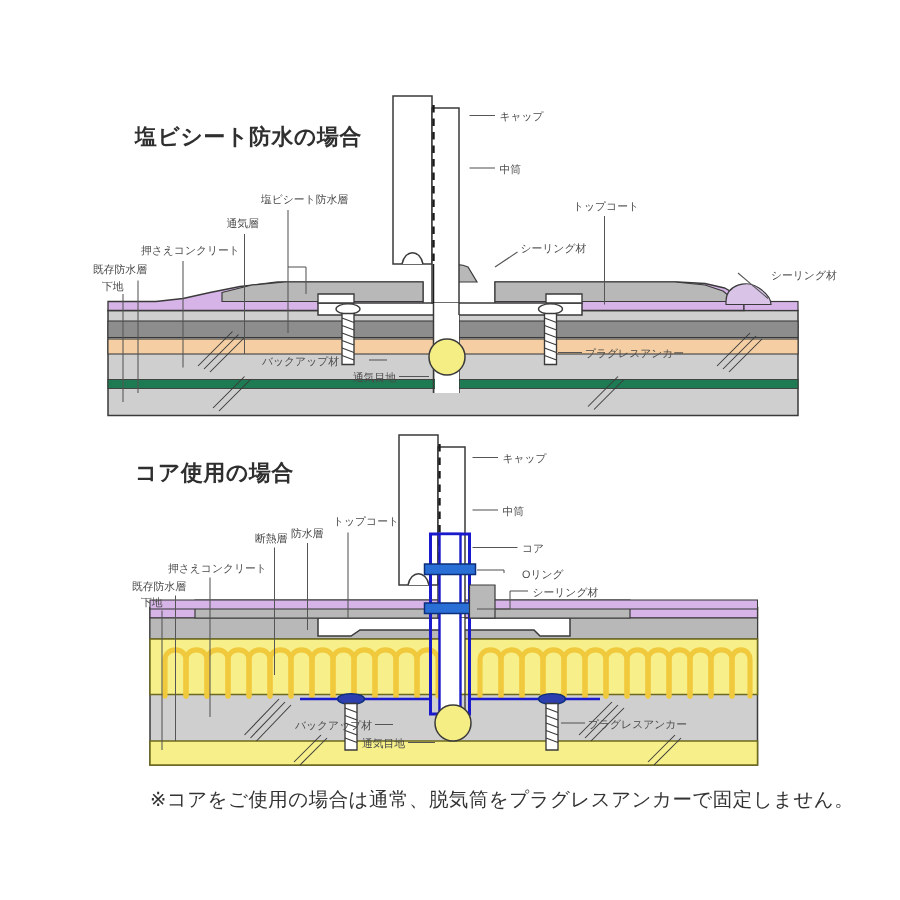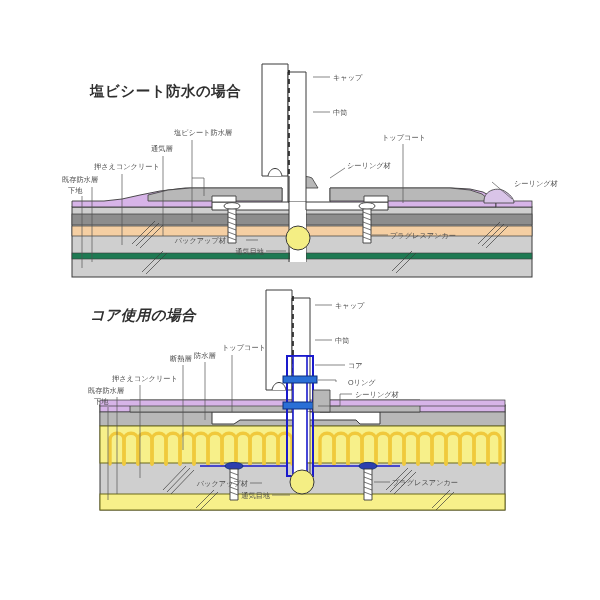--- a/index.html
+++ b/index.html
@@ -15,21 +15,21 @@
   .sec-title{
     position:absolute;
     font-weight:bold;
     font-size:14.5px;
     color:#2f2f2f;
     letter-spacing:0.5px;
     white-space:nowrap;
     margin-left:25px;
   }
   #title-top{left:65px;top:82px;}
-  #title-bottom{left:65px;top:306px;font-style:italic;}
+  #title-bottom{left:65px;top:306px;}
   .note{
     position:absolute;
     left:100px;top:524px;
     font-size:13px;
     color:#333;
     white-space:nowrap;
     letter-spacing:0.3px;
   }
   text.lbl{
     font-family:"Liberation Sans","DejaVu Sans",sans-serif;
@@ -40,20 +40,21 @@
 </style>
 </head>
 <body>
 
 <div id="stage">
 
   <div class="sec-title" id="title-top">塩ビシート防水の場合</div>
 
   <div class="sec-title" id="title-bottom">コア使用の場合</div>
 
+  <div class="note">※コアをご使用の場合は通常、脱気筒をプラグレスアンカーで固定しません。</div>
 
   <svg id="fig" viewBox="0 0 600 600">
 
     <g>
 
       <g>
 
         <rect x="72" y="207" width="460" height="70" fill="#cfcfcf" stroke="#3a3a3a" stroke-width="1"></rect>
 
         <rect x="72" y="253" width="460" height="6" fill="#1e7a53" stroke="#3a3a3a" stroke-width="0.6"></rect>

